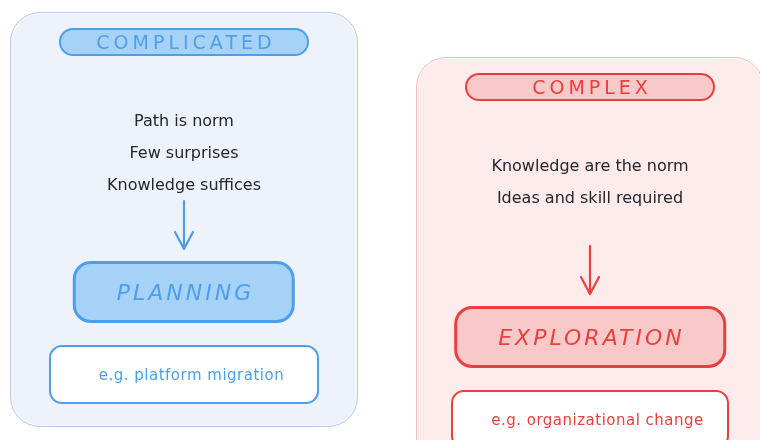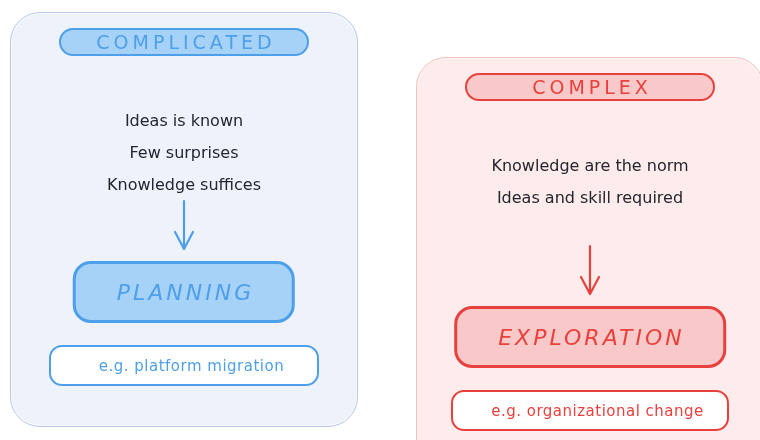--- a/index.html
+++ b/index.html
@@ -71,21 +71,21 @@
     left: 50%;
     transform: translateX(-50%);
     color: var(--accent);
     line-height: 0;
   }
   .example {
     position: absolute;
     top: 332px;
     left: 50%;
     transform: translateX(-50%);
-    height: 41px;
+    height: 59px;
     border-radius: 13px;
     background: #ffffff;
     border: 2px solid var(--accent);
     color: var(--accent);
     font-size: 15px;
     letter-spacing: 0.5px;
     display: flex;
     align-items: center;
     justify-content: center;
     white-space: nowrap;
@@ -94,21 +94,21 @@
   .panel.left  .example { width: 270px; }
   .panel.right .example { width: 278px; }
 </style>
 </head>
 <body>
 
 <div class="panel left" style="--panel-bg: #eef2fb; --panel-border: #b9c9ee; --badge-bg: #a6d2f8; --accent: #4e9fe9; --text: #23262e;">
   <div class="badge header-badge">COMPLICATED</div>
 
   <div class="lines">
-    <div>Ideas is known</div>
+    <div>Path is norm</div>
     <div>Few surprises</div>
     <div>Knowledge suffices</div>
   </div>
 
   <div class="arrow">
     <svg width="26" height="54" viewBox="0 0 26 54">
       <path d="M13 2 L13 48 M4 33 L13 50 L22 33" fill="none" stroke="currentColor" stroke-width="2.2" stroke-linecap="round" stroke-linejoin="round"></path>
     </svg>
   </div>
 

